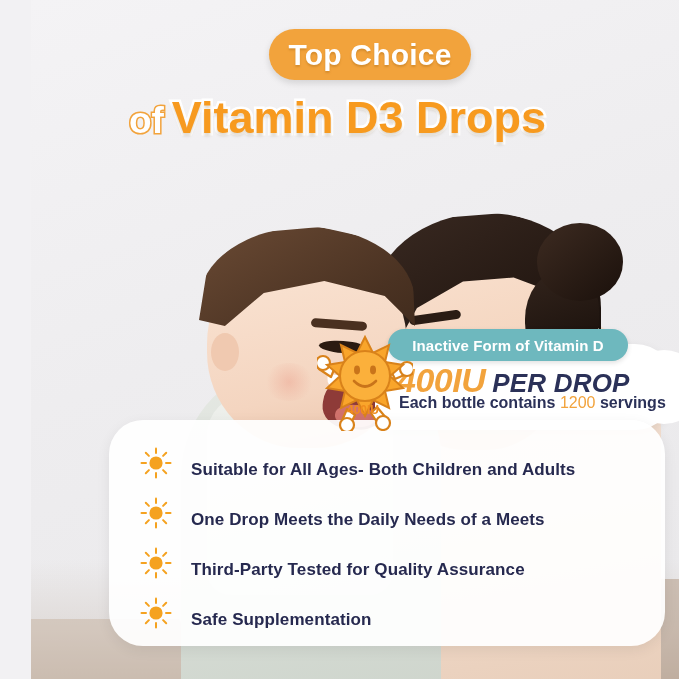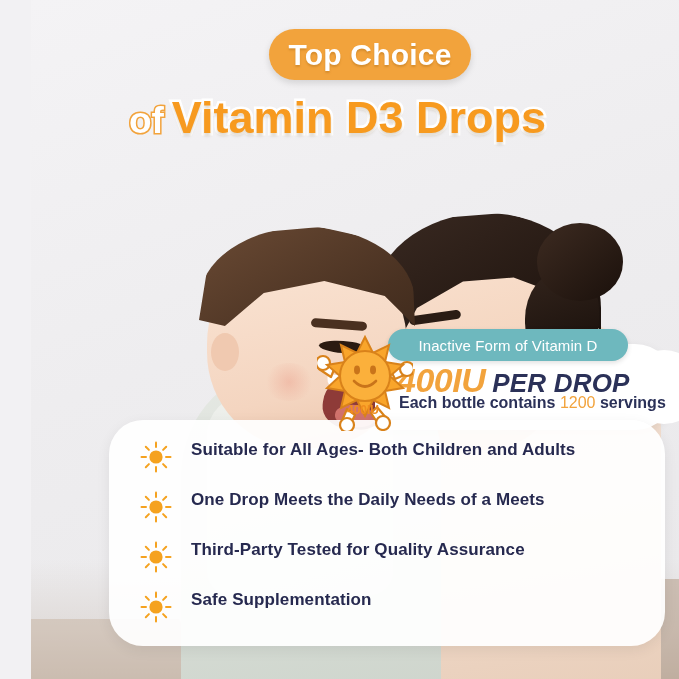--- a/index.html
+++ b/index.html
@@ -101,39 +101,39 @@
   .iu-card::after {
     content:""; position:absolute; right:-26px; top:6px; width:74px; height:74px;
     background:#fff; border-radius:50%;
   }
   .teal-pill {
     position:absolute; left:357px; top:329px; width:240px; height:32px;
     background:#6eb8be; border-radius:17px;
     display:flex; align-items:center; justify-content:center;
     box-shadow:0 2px 5px rgba(0,0,0,.12);
   }
-  .teal-pill span { font-size:15px; font-weight:normal; color:#fff; letter-spacing:.1px; }
+  .teal-pill span { font-size:15px; font-weight:bold; color:#fff; letter-spacing:.1px; }
   .iu-line { position:absolute; left:366px; top:361px; width:290px; white-space:nowrap; z-index:3; }
   .iu-big { font-size:34px; font-weight:bold; font-style:italic; color:#f2a33c; letter-spacing:-.5px; }
   .iu-sub { font-size:26px; font-weight:bold; font-style:italic; color:#2b3158; letter-spacing:.2px; margin-left:7px; }
   .iu-note { position:absolute; left:368px; top:394px; white-space:nowrap; z-index:3;
      font-size:16px; font-weight:600; color:#2b3158; }
   .iu-note b { color:#f2a33c; font-weight:normal; }
 
   
   .mascot { position:absolute; left:286px; top:331px; width:96px; height:100px; z-index:4; }
   .mascot-label { position:absolute; left:316px; top:403px; font-size:12px; font-weight:bold; color:#f08c1e; z-index:5; }
 
   
   .bullets {
     position:absolute; left:78px; top:420px; width:556px; height:226px;
     background:rgba(255,255,255,.93); border-radius:34px;
     box-shadow:0 4px 14px rgba(0,0,0,.07);
   }
-  .brow { position:absolute; left:30px; width:520px; height:40px; display:flex; align-items:flex-start; }
+  .brow { position:absolute; left:30px; width:520px; height:40px; display:flex; align-items:flex-end; }
   .brow:nth-of-type(1){ top:20px; } .brow:nth-of-type(2){ top:70px; }
   .brow:nth-of-type(3){ top:120px; } .brow:nth-of-type(4){ top:170px; }
   .brow .txt { font-size:17px; font-weight:bold; color:#26294f; margin-left:18px; letter-spacing:.1px; }
   .sun-ico { width:34px; height:34px; flex:0 0 34px; }
 </style>
 </head>
 <body>
 
 <div class="stage">
 

